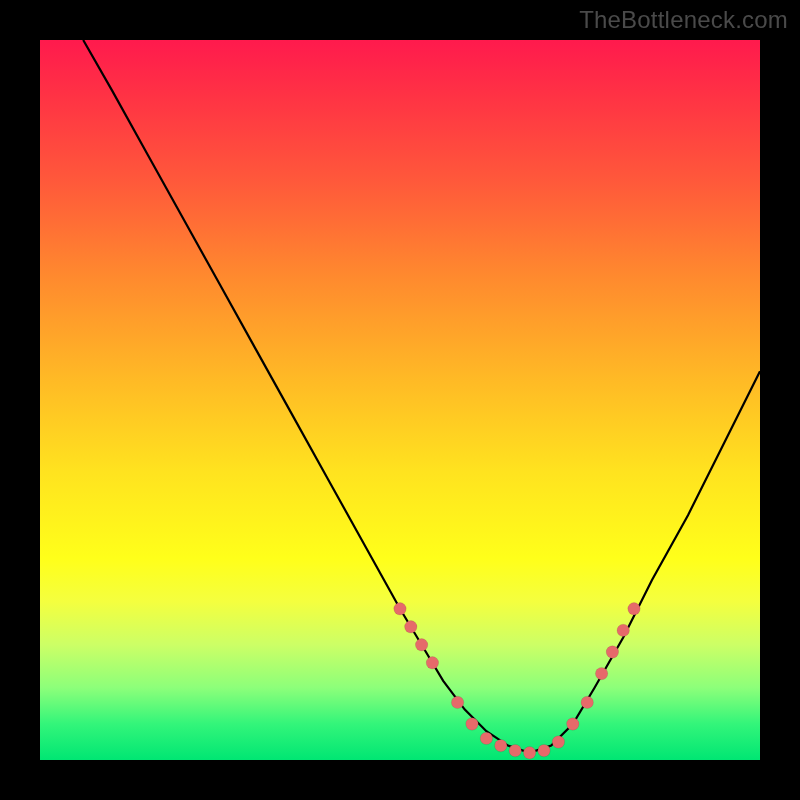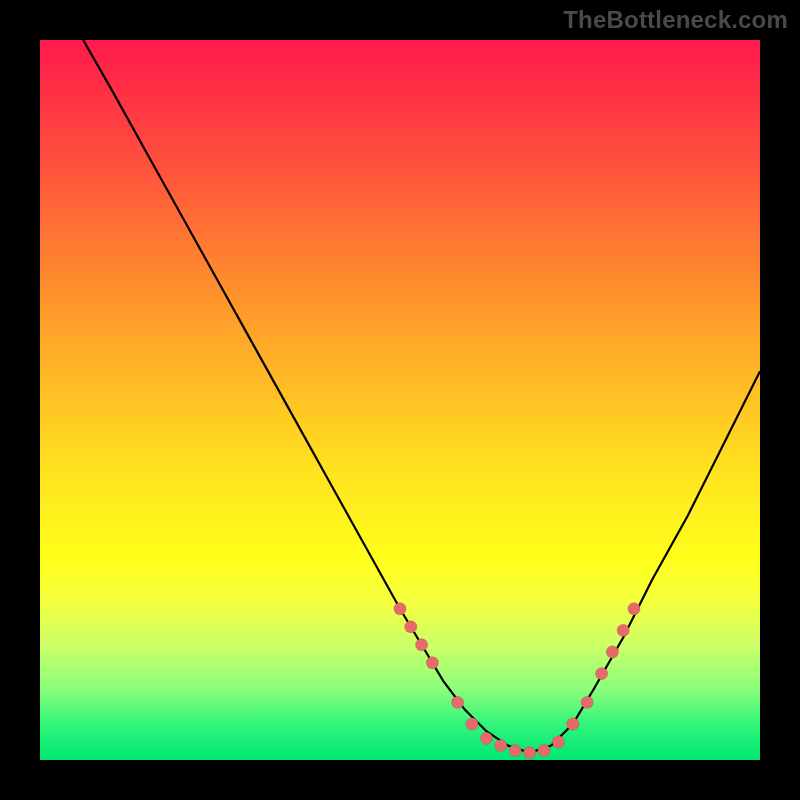--- a/index.html
+++ b/index.html
@@ -38,21 +38,21 @@
       #33f57a 95%,
       #00e673 100%
     );
   }
   .watermark {
     position: absolute;
     top: 6px;
     right: 12px;
     color: #4a4a4a;
     font-size: 24px;
-    font-weight: 700;
+    font-weight: 400;
     letter-spacing: 0.2px;
   }
   svg.curve {
     position: absolute;
     left: 0; top: 0;
     width: 720px;
     height: 720px;
     overflow: visible;
   }
   .curve-path {

